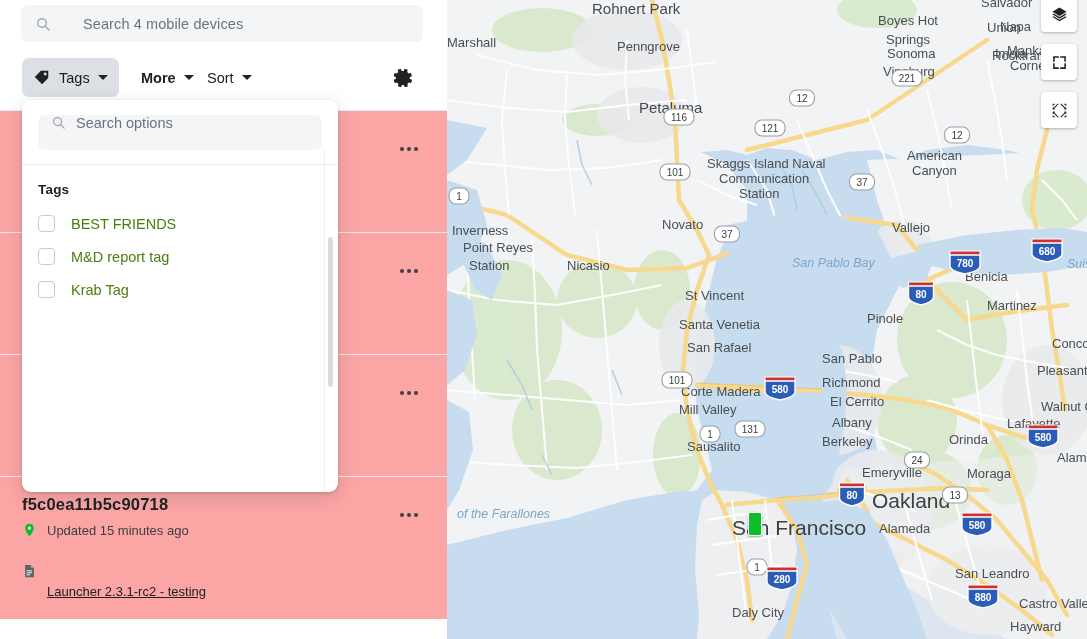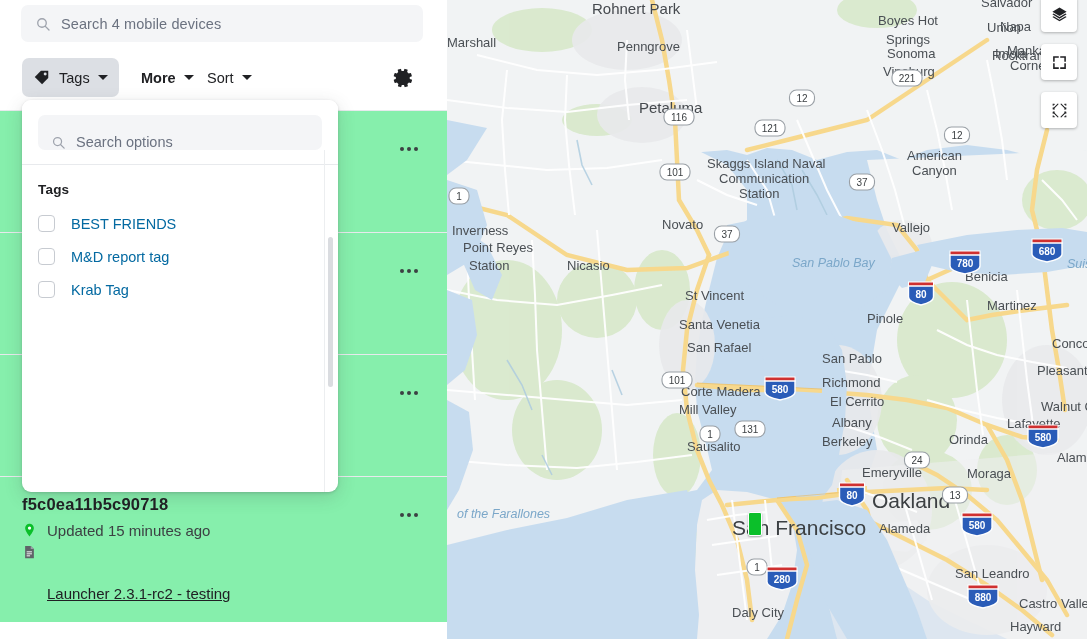--- a/index.html
+++ b/index.html
@@ -23,20 +23,21 @@
 
   
   #device-search {
     position: absolute; left: 21px; top: 5px;
     width: 402px; height: 37px;
     background: #f4f5f7;
     border-radius: 7px;
     display: flex; align-items: center;
     padding: 0 14px;
     border: none;
+    gap: 22px;
   }
   #device-search .s-ico { width: 16px; height: 16px; flex: 0 0 auto; margin-right: 10px; opacity: .62; }
   #device-search .s-txt {
     font-size: 14.5px; color: #6b7280; letter-spacing: .1px;
     white-space: nowrap;
   }
 
   
   #toolbar {
     position: absolute; left: 0; top: 58px;
@@ -68,51 +69,51 @@
     position: absolute; left: 391px; top: 8px;
     width: 24px; height: 24px; cursor: pointer;
   }
 
   
   #device-list { position: absolute; left: 0; top: 110px; width: 447px; }
   .device-row {
     position: relative;
     border-top: 1px solid #e8eaed;
     padding: 18px 28px 20px 22px;
-    background: #86efac;
+    background: #fca5a5;
   }
   .device-row.blank { height: 122px; padding-top: 0; padding-bottom: 0; }
   .row-kebab {
     position: absolute; right: 29px; top: 36px;
     width: 18px; height: 4px; cursor: pointer;
     display: flex; justify-content: space-between;
   }
   .row-kebab i { width: 4px; height: 4px; background: #3c4043; border-radius: 50%; display:block; }
   .dev-name {
     font-size: 16.5px; font-weight: bold; color: #202124;
     letter-spacing: .2px; margin-bottom: 8px;
   }
-  .dev-meta { display: flex; margin-top: 5px; font-size: 15px; color: #3c4043; }
+  .dev-meta { display: flex; align-items: center; margin-top: 5px; font-size: 13px; color: #3c4043; }
   .dev-meta .m-ico { width: 15px; height: 16px; flex: 0 0 auto; margin-right: 10px; }
   .dev-meta .m-link { text-decoration: underline; color: #202124; cursor: pointer; margin-top: 41px; }
 
   
   #tags-dropdown {
     position: absolute; left: 22px; top: 100px;
     width: 316px; height: 392px;
     background: #ffffff;
     border-radius: 9px;
     box-shadow: 0 1px 3px rgba(60,64,67,.22), 0 5px 18px rgba(60,64,67,.18);
     overflow: hidden;
     z-index: 40;
   }
   #dd-search-wrap { padding: 15px 16px 14px 16px; background: #fff; }
   #dd-search {
     height: 35px; background: #f4f5f7; border-radius: 7px;
-    display: flex; align-items: flex-end; padding: 0 13px;
+    display: flex; align-items: flex-start; padding: 0 13px;
   }
   #dd-search .s-ico { width: 15px; height: 15px; margin-right: 10px; opacity: .62; }
   #dd-search .s-txt { font-size: 14.5px; color: #6b7280; }
   #dd-divider { height: 1px; background: #e8eaed; }
   #dd-list {
     position: relative;
     height: 277px;
     overflow: hidden;
     padding-top: 13px;
   }
@@ -123,21 +124,21 @@
   .dd-option {
     display: flex; align-items: center;
     padding: 8px 16px 8px 16px;
     cursor: pointer;
   }
   .dd-cb {
     width: 17px; height: 17px; flex: 0 0 auto;
     border: 1.6px solid #c7cbd1; border-radius: 4px;
     background: #fff; margin-right: 16px;
   }
-  .dd-label { font-size: 14.5px; color: #0369a1; white-space: nowrap; }
+  .dd-label { font-size: 14.5px; color: #4d7c0f; white-space: nowrap; }
   #dd-scroll-track {
     position: absolute; right: 5px; top: 72px;
     width: 5px; height: 205px;
     background: transparent;
   }
   #dd-scroll-thumb {
     position: absolute; right: 0; top: 0;
     width: 5px; height: 150px;
     background: #dadce0; border-radius: 3px;
   }

